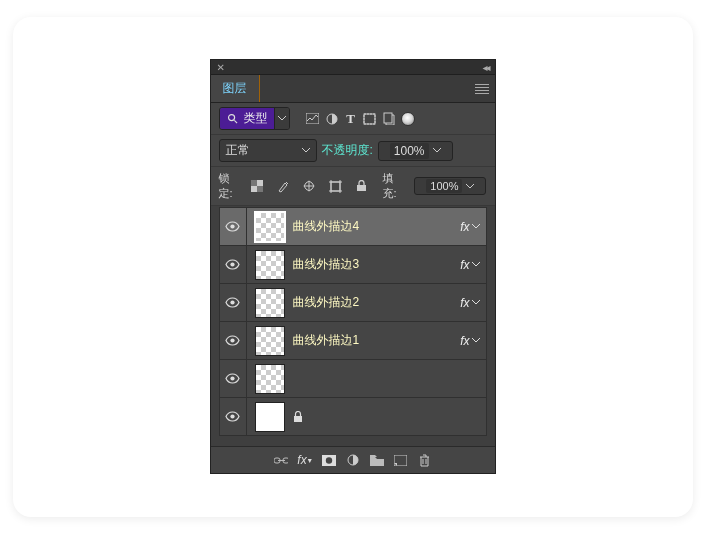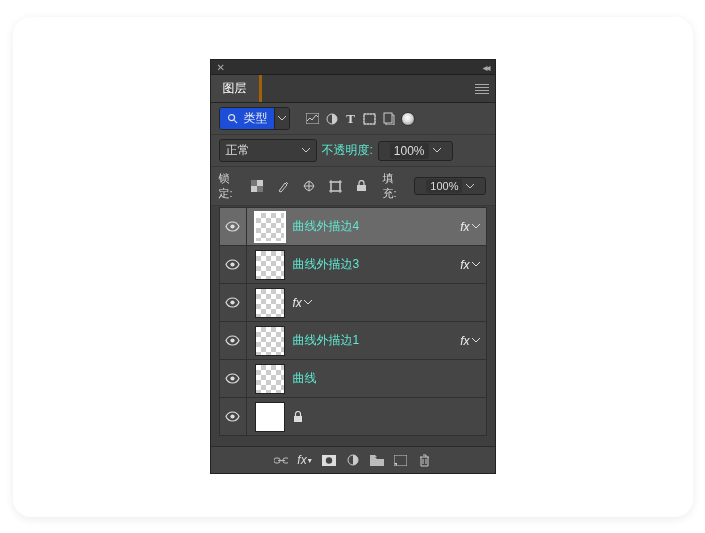--- a/index.html
+++ b/index.html
@@ -44,23 +44,23 @@
     display: flex;
     align-items: center;
     justify-content: space-between;
     background: #3a3a3a;
     border-bottom: 1px solid #222;
     padding-right: 6px;
   }
   .tab {
     padding: 5px 12px;
     background: #454545;
-    color: #ffffff;
+    color: #7dd3fc;
     font-size: 12px;
-    border-right: 3px solid #a16207;
+    border-right: 1px solid #a16207;
   }
   .menu-lines {
     width: 14px; height: 10px;
     display: flex; flex-direction: column; justify-content: space-between;
     cursor: pointer;
   }
   .menu-lines span { height: 1px; background: #aaa; display: block; }
 
   .row {
     display: flex;
@@ -74,21 +74,21 @@
     align-items: center;
     border: 1px solid #232323;
     border-radius: 3px;
     overflow: hidden;
   }
   .filter-input {
     display: flex;
     align-items: center;
     gap: 4px;
     padding: 2px 6px;
-    background: #1d4ed8;
+    background: #4c1d95;
     color: #eee;
   }
   .caret-box {
     width: 14px;
     display: flex;
     align-items: center;
     justify-content: center;
     background: #3b3b3b;
     border-left: 1px solid #232323;
     align-self: stretch;
@@ -154,21 +154,21 @@
     flex: 0 0 auto;
   }
   .thumb.checker {
     background-image:
       linear-gradient(45deg,#ccc 25%,transparent 25%,transparent 75%,#ccc 75%),
       linear-gradient(45deg,#ccc 25%,transparent 25%,transparent 75%,#ccc 75%);
     background-size: 10px 10px;
     background-position: 0 0, 5px 5px;
   }
   .layer.selected .thumb { outline: 2px solid #fff; outline-offset: -1px; }
-  .lname { flex: 1; color: #5eead4; font-size: 12px; white-space: nowrap; overflow: hidden; }
+  .lname { flex: 1; color: #fef9c3; font-size: 12px; white-space: nowrap; overflow: hidden; }
   .fx { font-style: italic; color: #eee; font-size: 12px; margin-right: 2px; }
   .lock-pad { margin-right: 8px; color: #ddd; font-size: 11px; }
   .tail-caret { margin-right: 6px; color: #ddd; }
 
   .bottom {
     display: flex;
     align-items: center;
     justify-content: center;
     gap: 10px;
     height: 26px;
@@ -345,20 +345,21 @@
           </span>
         </div>
         <div class="layer">
           <div class="eye-col">
             <svg width="15" height="11" viewBox="0 0 15 11">
               <path d="M7.5 1 C3 1 1 5.5 1 5.5 S3 10 7.5 10 14 5.5 14 5.5 12 1 7.5 1 Z" fill="none" stroke="#ddd" stroke-width="1.2"></path>
               <circle cx="7.5" cy="5.5" r="2.1" fill="#ddd"></circle>
             </svg>
           </div>
           <div class="thumb checker"></div>
+          <div class="lname">曲线外描边2</div>
           <span class="fx">fx</span>
           <span class="tail-caret">
             <svg width="8" height="5">
               <path d="M0 0 L4 4 L8 0" fill="none" stroke="#ddd"></path>
             </svg>
           </span>
         </div>
         <div class="layer">
           <div class="eye-col">
             <svg width="15" height="11" viewBox="0 0 15 11">
@@ -376,21 +377,20 @@
           </span>
         </div>
         <div class="layer">
           <div class="eye-col">
             <svg width="15" height="11" viewBox="0 0 15 11">
               <path d="M7.5 1 C3 1 1 5.5 1 5.5 S3 10 7.5 10 14 5.5 14 5.5 12 1 7.5 1 Z" fill="none" stroke="#ddd" stroke-width="1.2"></path>
               <circle cx="7.5" cy="5.5" r="2.1" fill="#ddd"></circle>
             </svg>
           </div>
           <div class="thumb checker"></div>
-          <div class="lname">曲线</div>
         </div>
         <div class="layer">
           <div class="eye-col">
             <svg width="15" height="11" viewBox="0 0 15 11">
               <path d="M7.5 1 C3 1 1 5.5 1 5.5 S3 10 7.5 10 14 5.5 14 5.5 12 1 7.5 1 Z" fill="none" stroke="#ddd" stroke-width="1.2"></path>
               <circle cx="7.5" cy="5.5" r="2.1" fill="#ddd"></circle>
             </svg>
           </div>
           <div class="thumb"></div>
           <span class="lock-pad">

